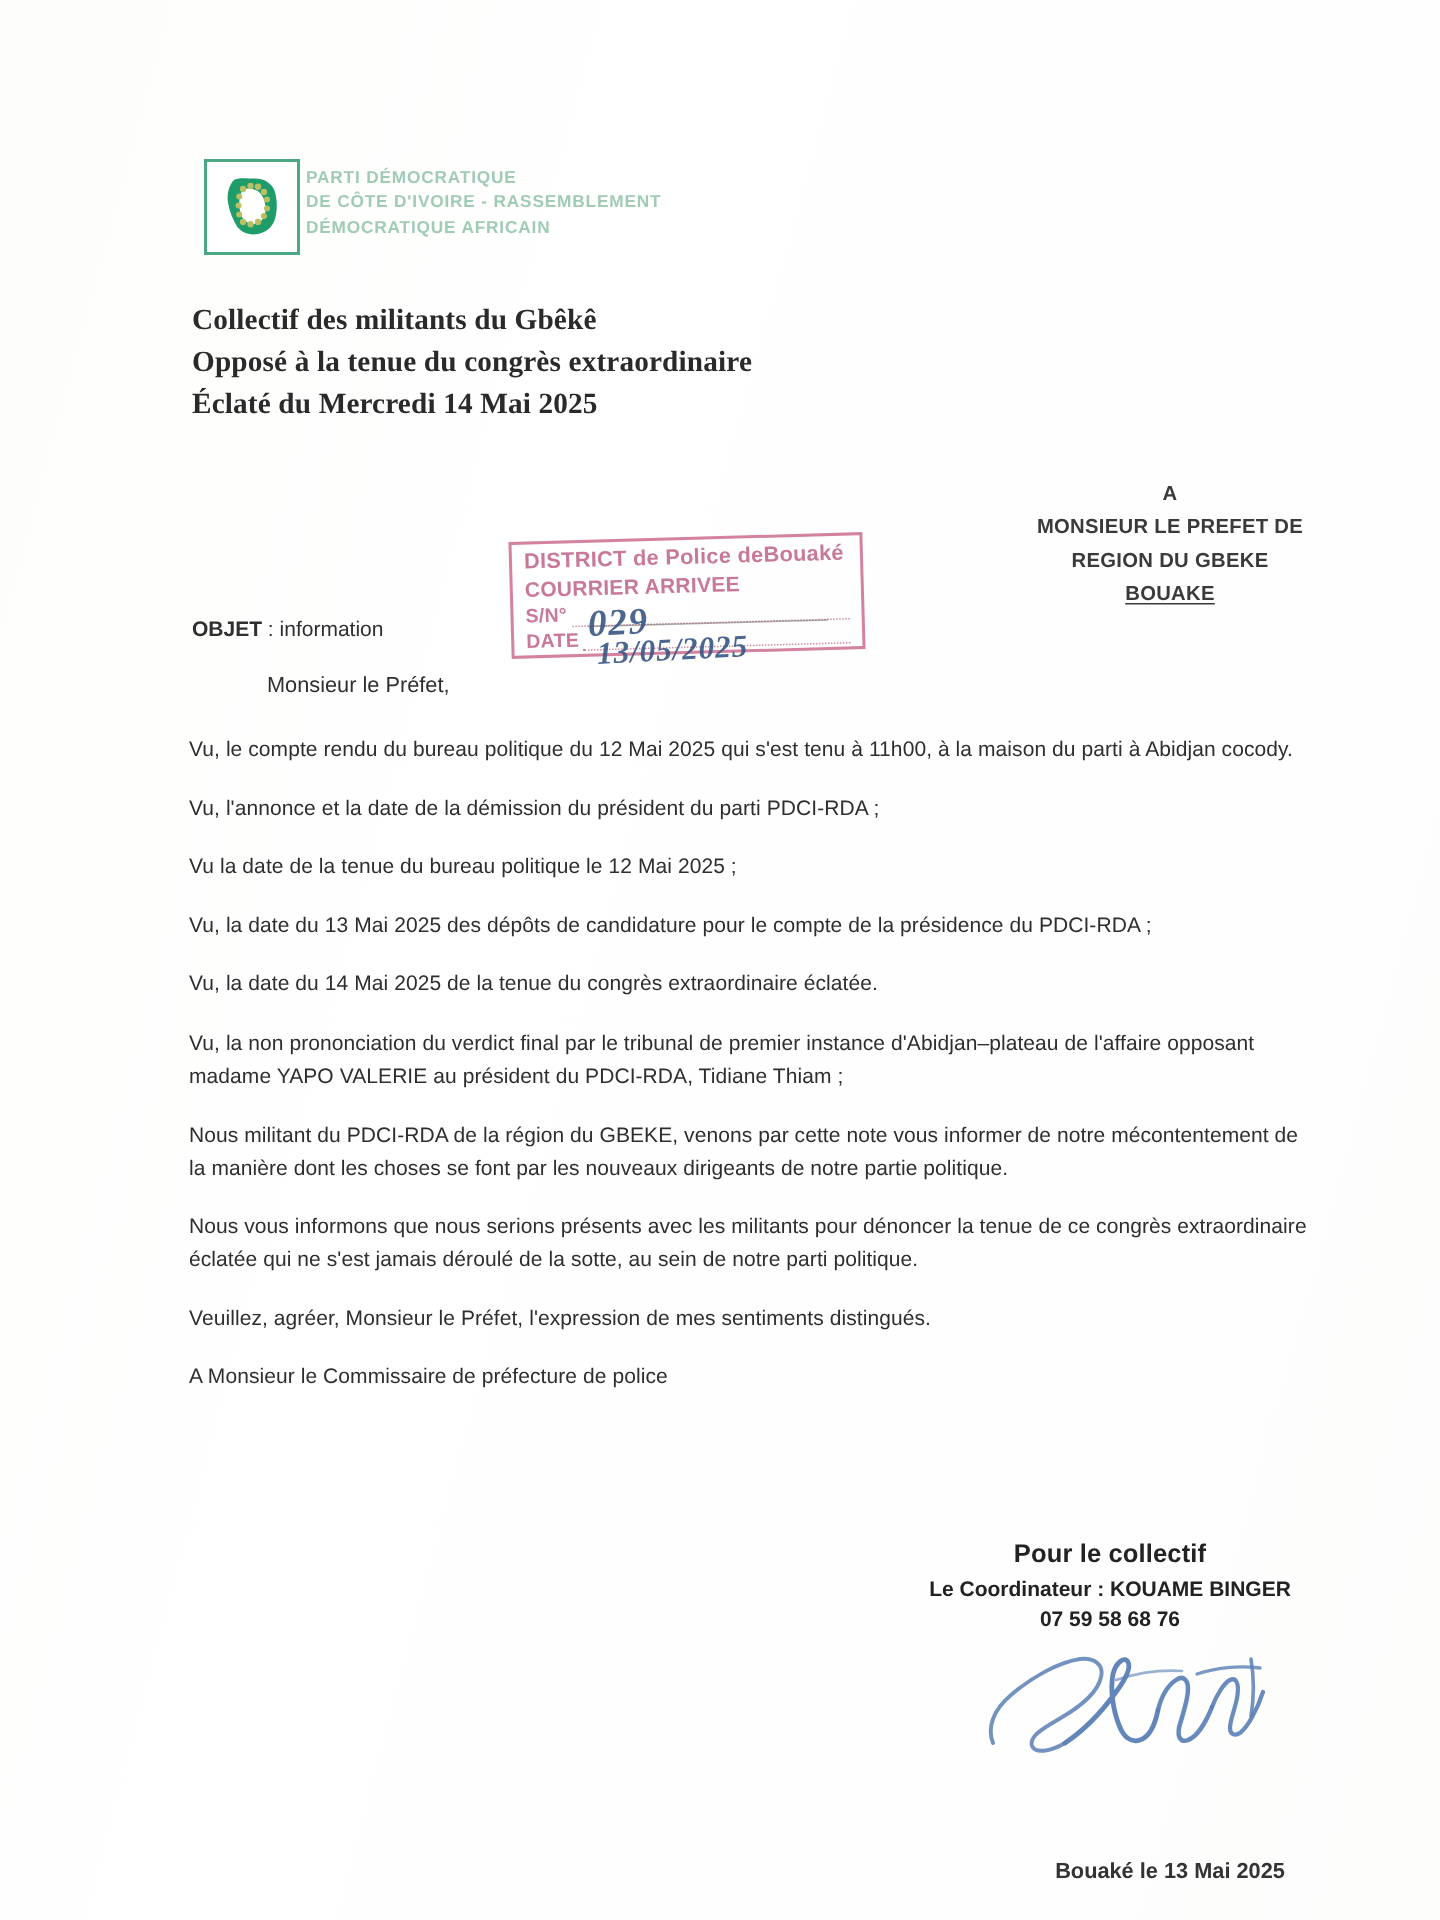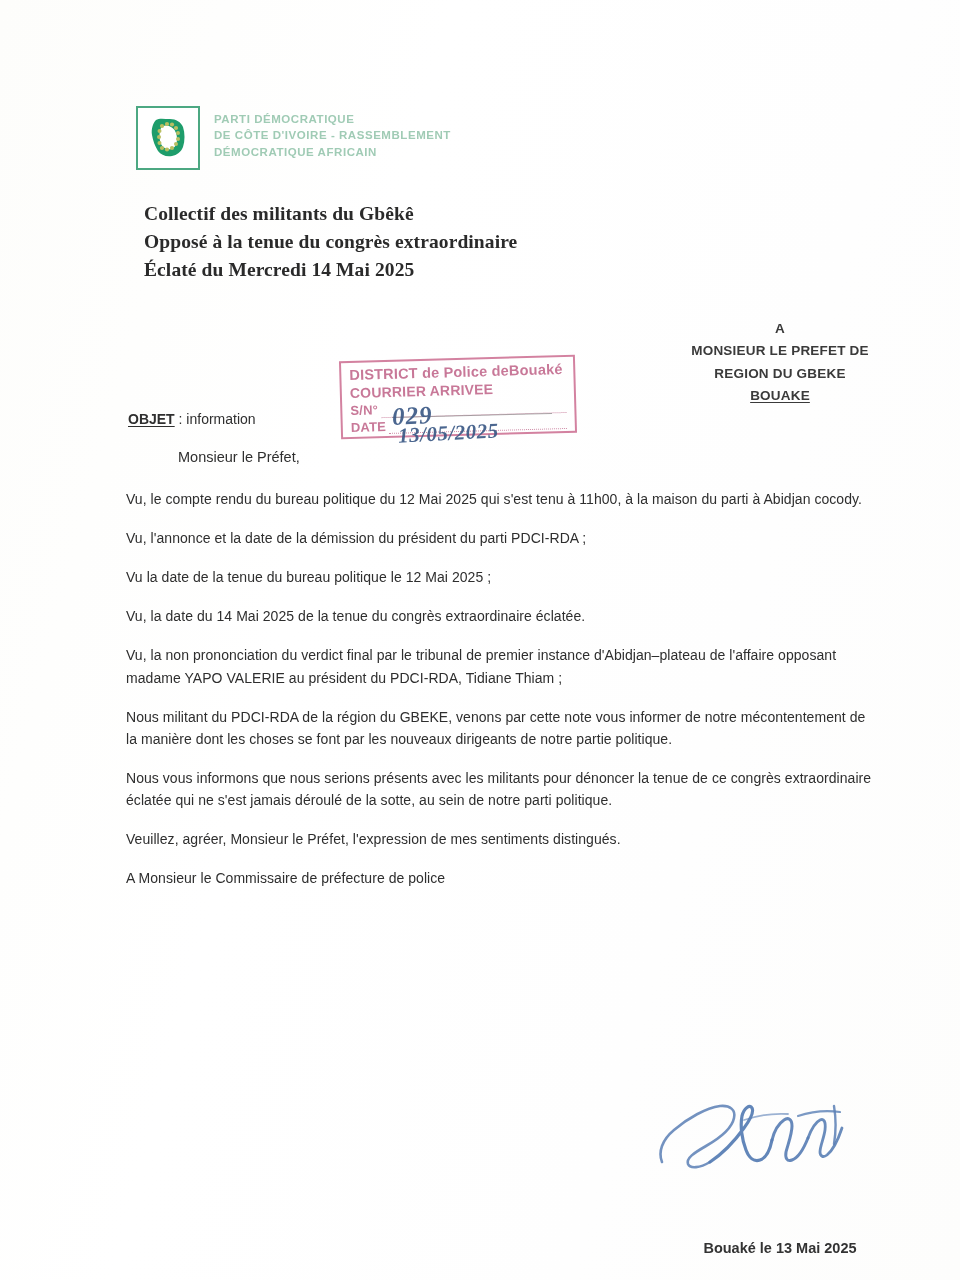--- a/index.html
+++ b/index.html
@@ -23,21 +23,21 @@
       linear-gradient(105deg, #fdfdfb 0%, #ffffff 35%, #fefefe 70%, #fdfdfc 100%);
   }
 
   
   .letterhead {
     position: absolute;
     left: 136px;
     top: 106px;
     display: flex;
     align-items: flex-start;
-    gap: 14px;
+    gap: 4px;
   }
   .logo-box {
     width: 64px;
     height: 64px;
     border: 2px solid #4ca882;
     box-sizing: border-box;
     display: flex;
     align-items: center;
     justify-content: center;
     background: #ffffff;
@@ -53,21 +53,21 @@
     letter-spacing: 0.55px;
     line-height: 1.42;
     white-space: nowrap;
     opacity: 0.88;
   }
   .letterhead-text div { display: block; }
 
   
   .collective {
     position: absolute;
-    left: 144px;
+    left: 128px;
     top: 200px;
     font-family: "Liberation Serif", serif;
     font-weight: 700;
     font-size: 19.5px;
     line-height: 1.44;
     color: #2a2a2a;
     letter-spacing: 0.1px;
   }
 
   
@@ -156,21 +156,20 @@
   
   .objet {
     position: absolute;
     left: 128px;
     top: 411px;
     font-size: 14px;
     color: #2f2f2f;
   }
   .objet b {
     font-weight: 700;
-    text-decoration: underline;
     text-underline-offset: 2px;
   }
 
   .salutation {
     position: absolute;
     left: 178px;
     top: 449px;
     font-size: 14.5px;
     color: #2f2f2f;
   }
@@ -292,28 +291,34 @@
   <div class="objet">
     <b>OBJET</b><span> : </span><span>information</span>
   </div>
 
   <div class="salutation">Monsieur le Préfet,</div>
 
   <div class="body-text">
     <p>Vu, le compte rendu du bureau politique du 12 Mai 2025 qui s'est tenu à 11h00, à la maison du parti à Abidjan cocody.</p>
     <p>Vu, l'annonce et la date de la démission du président du parti PDCI-RDA ;</p>
     <p>Vu la date de la tenue du bureau politique le 12 Mai 2025 ;</p>
+    <p>Vu, la date du 13 Mai 2025 des dépôts de candidature pour le compte de la présidence du PDCI-RDA ;</p>
     <p>Vu, la date du 14 Mai 2025 de la tenue du congrès extraordinaire éclatée.</p>
     <p>Vu, la non prononciation du verdict final par le tribunal de premier instance d'Abidjan–plateau de l'affaire opposant madame YAPO VALERIE au président du PDCI-RDA, Tidiane Thiam ;</p>
     <p>Nous militant du PDCI-RDA de la région du GBEKE, venons par cette note vous informer de notre mécontentement de la manière dont les choses se font par les nouveaux dirigeants de notre partie politique.</p>
     <p>Nous vous informons que nous serions présents avec les militants pour dénoncer la tenue de ce congrès extraordinaire éclatée qui ne s'est jamais déroulé de la sotte, au sein de notre parti politique.</p>
     <p>Veuillez, agréer, Monsieur le Préfet, l'expression de mes sentiments distingués.</p>
     <p>A Monsieur le Commissaire de préfecture de police</p>
   </div>
 
+  <div class="signoff">
+    <div class="l1">Pour le collectif</div>
+    <div class="l2">Le Coordinateur : KOUAME BINGER</div>
+    <div class="l3">07 59 58 68 76</div>
+  </div>
 
   <svg class="signature" viewBox="0 0 250 80">
     <g fill="none" stroke="#5a7fb5" stroke-linecap="round" stroke-linejoin="round">
       <path d="M14 66 C10 56, 14 44, 26 34 C40 22, 58 12, 72 10 C82 9, 88 14, 86 22
                C84 32, 72 42, 58 50 C46 57, 38 62, 40 68 C42 73, 52 72, 62 66" stroke-width="2.6" opacity="0.85"></path>
       <path d="M62 66 C74 58, 86 46, 96 32 C102 24, 106 16, 104 12 C102 8, 96 12, 94 20
                C92 30, 94 44, 98 54 C101 62, 106 66, 112 64 C118 62, 122 54, 124 44" stroke-width="3.2" opacity="0.95"></path>
       <path d="M124 44 C126 36, 130 28, 136 24 C140 21, 144 23, 144 30 C144 38, 140 48, 138 56
                C137 62, 139 66, 144 64 C150 62, 156 52, 160 42" stroke-width="3" opacity="0.92"></path>
       <path d="M160 42 C163 34, 168 26, 172 24 C176 22, 178 26, 177 34 C176 42, 172 50, 172 56

